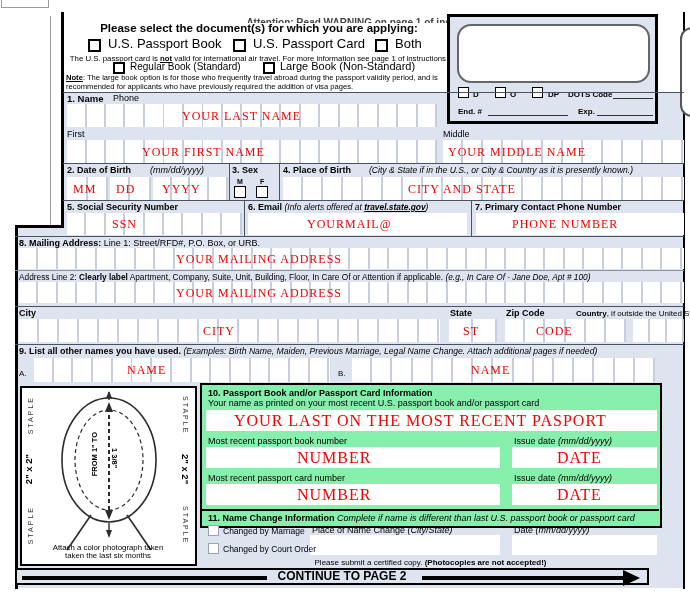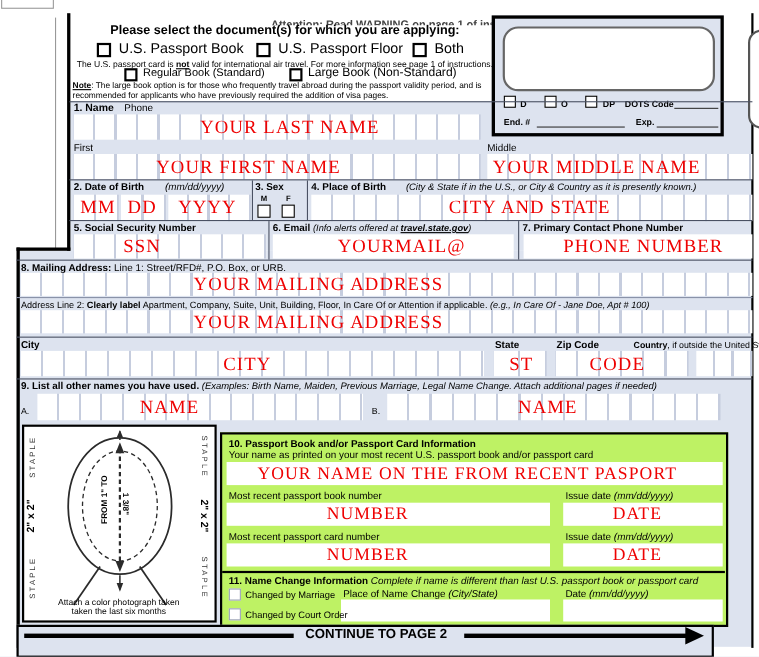--- a/index.html
+++ b/index.html
@@ -6,21 +6,21 @@
   body{width:690px;height:597px;position:relative;overflow:hidden;background:#fff;
        font-family:"Liberation Sans",sans-serif;color:#000;}
   .abs{position:absolute}
   .panel{position:absolute;background:#dde3ef}
   .lbl{position:absolute;font-size:9px;white-space:nowrap;line-height:11px}
   .sm{font-size:8px}
   .b{font-weight:bold}
   .i{font-style:italic}
   .u{text-decoration:underline}
   .ctr{text-align:center}
-  .red{position:absolute;font-family:"Liberation Serif",serif;color:#ee0202;font-size:17px;
+  .red{position:absolute;font-family:"Liberation Serif",serif;color:#ee0202;font-size:12px;
        white-space:nowrap;letter-spacing:1px;line-height:20px}
   .red.s16{font-size:16px;line-height:18px}
   .comb{position:absolute;
         background:repeating-linear-gradient(to right,#fff 0,#fff calc(var(--w,19.5px) - 2px),
         #c6cdde calc(var(--w,19.5px) - 2px),#c6cdde var(--w,19.5px));}
   .wf{position:absolute;background:#fff}
   .cb{position:absolute;width:13px;height:13px;border:2px solid #000;background:#fff;box-sizing:border-box}
   .cb.s11{width:11px;height:11px;border:1.5px solid #000}
   .cb.s12{width:12px;height:12px}
   .cb.lite{width:11px;height:11px;border:1px solid #9aa2b5}
@@ -48,21 +48,21 @@
 <div class="abs" style="left:680px;top:27px;width:36px;height:86px;border:2px solid #555;border-radius:12px;background:#fff"></div>
 
 <div class="clip" style="left:150px;top:12px;width:440px;height:11px;text-align:center">
   <span style="display:inline-block;margin-top:-4px;font-size:10px;font-weight:bold;color:#444">Attention: Read WARNING on page 1 of instructions</span>
 </div>
 <div class="lbl b ctr" style="left:63px;top:23px;width:392px;font-size:11.5px">Please select the document(s) for which you are applying:</div>
 
 <div class="cb" style="left:88px;top:39px"></div>
 <div class="lbl" style="left:108px;top:38px;font-size:13px">U.S. Passport Book</div>
 <div class="cb" style="left:233px;top:39px"></div>
-<div class="lbl" style="left:253px;top:38px;font-size:13px">U.S. Passport Floor</div>
+<div class="lbl" style="left:253px;top:38px;font-size:13px">U.S. Passport Card</div>
 <div class="cb" style="left:375px;top:39px"></div>
 <div class="lbl" style="left:395px;top:38px;font-size:13px">Both</div>
 
 <div class="lbl ctr" style="left:63px;top:53px;width:392px;font-size:7.8px">
   <span>The U.S. passport card is </span><span class="b u">not</span><span> valid for international air travel. For more information see page 1 of instructions.</span>
 </div>
 
 <div class="cb s12" style="left:113px;top:62px"></div>
 <div class="lbl" style="left:130px;top:61px;font-size:10px">Regular Book (Standard)</div>
 <div class="cb s12" style="left:263px;top:62px"></div>
@@ -201,25 +201,25 @@
     <polygon points="62,148 59,140 65,140" fill="#2b2b2b"></polygon>
     <path d="M44,125 L20,160" fill="none" stroke="#2b2b2b" stroke-width="1.6"></path>
     <path d="M80,125 L104,160" fill="none" stroke="#2b2b2b" stroke-width="1.6"></path>
   </svg>
   <div class="vtx up b" style="left:68px;top:44px;font-size:7.5px">FROM 1" TO</div>
   <div class="vtx b" style="left:88px;top:60px;font-size:7.5px">1 3/8"</div>
   <div class="abs ctr" style="left:0;top:155px;width:172px;font-size:7.8px">Attach a color photograph taken</div>
   <div class="abs ctr" style="left:0;top:163px;width:172px;font-size:7.8px">taken the last six months</div>
 </div>
 
-<div class="abs" style="left:200px;top:393px;width:462px;height:177px;border:2.5px solid #000;background:#bef264;box-sizing:border-box">
+<div class="abs" style="left:200px;top:383px;width:462px;height:145px;border:2.5px solid #000;background:#86efac;box-sizing:border-box">
   <div class="lbl b" style="left:6px;top:3px">10. Passport Book and/or Passport Card Information</div>
   <div class="lbl" style="left:6px;top:13px">Your name as printed on your most recent U.S. passport book and/or passport card</div>
   <div class="wf" style="left:4px;top:25px;width:451px;height:21px"></div>
-  <div class="red s16" style="left:32px;top:27px">YOUR NAME ON THE FROM RECENT PASPORT</div>
+  <div class="red s16" style="left:32px;top:27px">YOUR LAST ON THE MOST RECENT PASPORT</div>
 
   <div class="lbl" style="left:6px;top:51px">Most recent passport book number</div>
   <div class="lbl" style="left:312px;top:51px">
     <span>Issue date </span><span class="i">(mm/dd/yyyy)</span>
   </div>
   <div class="wf" style="left:4px;top:62px;width:294px;height:21px"></div>
   <div class="red s16" style="left:95px;top:64px">NUMBER</div>
   <div class="wf" style="left:310px;top:62px;width:145px;height:21px"></div>
   <div class="red s16" style="left:355px;top:64px">DATE</div>
 
@@ -246,18 +246,18 @@
   <div class="lbl" style="left:21px;top:141px;font-size:8.5px">Changed by Marriage</div>
   <div class="wf" style="left:108px;top:150px;width:190px;height:20px"></div>
   <div class="wf" style="left:310px;top:150px;width:145px;height:20px"></div>
   <div class="cb lite" style="left:6px;top:158px"></div>
   <div class="lbl" style="left:21px;top:159px;font-size:8.5px">Changed by Court Order</div>
   <div class="lbl ctr" style="left:0;top:172px;width:457px;font-size:8px">
     <span>Please submit a certified copy.  </span><span class="b">(Photocopies are not accepted!)</span>
   </div>
 </div>
 
-<div class="abs" style="left:15px;top:568px;width:634px;height:30px;border:2.5px solid #000;background:#dde3ef;box-sizing:border-box">
+<div class="abs" style="left:15px;top:568px;width:634px;height:17px;border:2.5px solid #000;background:#dde3ef;box-sizing:border-box">
   <div class="blk" style="left:5px;top:6px;width:245px;height:4px"></div>
   <div class="lbl b ctr" style="left:255px;top:1px;width:140px;font-size:12px">CONTINUE TO PAGE 2</div>
   <div class="blk" style="left:405px;top:6px;width:203px;height:4px"></div>
   <div class="abs" style="left:606px;top:0;width:0;height:0;border-left:17px solid #000;border-top:8px solid transparent;border-bottom:8px solid transparent"></div>
 </div>
 
 </body></html>

